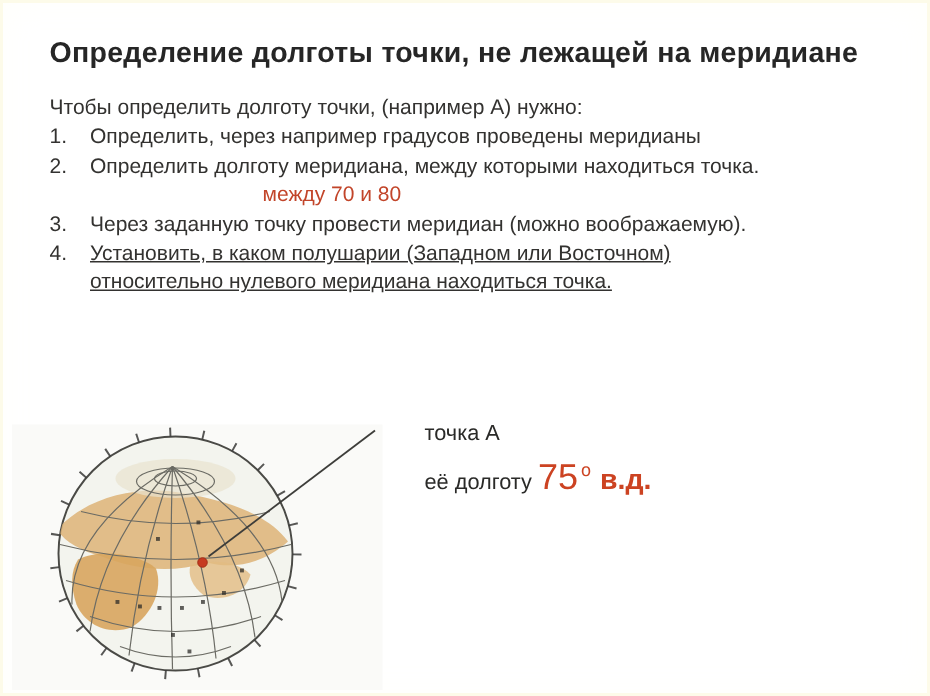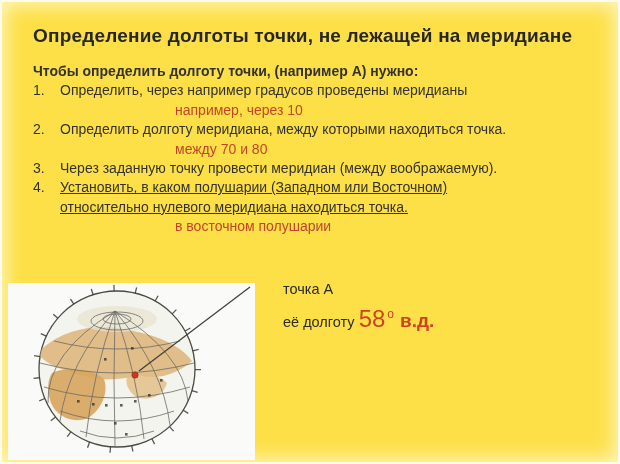--- a/index.html
+++ b/index.html
@@ -1,30 +1,30 @@
 <!DOCTYPE html>
 <html><head>
 <meta charset="utf-8">
 <style>
   html,body{margin:0;padding:0;}
   body{background:#e8e4c0;font-family:"Liberation Sans","DejaVu Sans",sans-serif;}
   .slide{
     position:relative;width:620px;height:464px;overflow:hidden;
-    background:#fde047;
+    background:#ffffff;
     box-shadow:inset 0 0 0 2px #fdfbe9, inset 0 0 18px 6px rgba(255,255,250,.65);
   }
   .title{
     position:absolute;left:33px;top:25px;width:560px;
     font-size:19px;font-weight:bold;color:#262626;letter-spacing:.2px;
   }
   .textblock{
     position:absolute;left:33px;top:62px;width:565px;
     font-size:14px;line-height:19.4px;color:#333230;
   }
-  .intro{white-space:nowrap;font-weight:bold;}
+  .intro{white-space:nowrap;}
   .step{display:flex;}
   .step .num{width:27px;flex:0 0 27px;}
   .step .step-text{flex:1;}
   .step.s4 .step-text{max-width:452px;text-decoration:underline;}
   .answer{padding-left:142px;color:#c2452a;}
   .globe-panel{
     position:absolute;left:8px;top:283px;width:247px;height:177px;
     background:#fafaf8;
   }
   .annotation{position:absolute;left:283px;top:281px;color:#2a2a28;}
@@ -42,38 +42,36 @@
 
   <div class="title">Определение долготы точки, не лежащей на меридиане</div>
 
   <div class="textblock">
     <div class="intro">Чтобы определить долготу точки, (например А) нужно:</div>
 
     <div class="step">
       <span class="num">1.</span>
       <span class="step-text">Определить, через например градусов проведены меридианы</span>
     </div>
-    <div class="answer">например, через 10</div>
 
     <div class="step">
       <span class="num">2.</span>
       <span class="step-text">Определить долготу меридиана, между которыми находиться точка.</span>
     </div>
     <div class="answer">между 70 и 80</div>
 
     <div class="step">
       <span class="num">3.</span>
-      <span class="step-text">Через заданную точку провести меридиан (между воображаемую).</span>
+      <span class="step-text">Через заданную точку провести меридиан (можно воображаемую).</span>
     </div>
 
     <div class="step s4">
       <span class="num">4.</span>
       <span class="step-text">Установить, в каком полушарии (Западном или Восточном) относительно нулевого меридиана находиться точка.</span>
     </div>
-    <div class="answer">в восточном полушарии</div>
   </div>
 
   <div class="globe-panel">
     <svg width="247" height="177" viewBox="0 0 247 177">
       <defs>
         <clipPath id="sphereClip">
             <circle cx="109" cy="86" r="78"></circle>
           </clipPath>
       </defs>
 
@@ -126,18 +124,18 @@
       <circle cx="127" cy="92" r="3.2" fill="#c63a20" stroke="#9c2a14" stroke-width="0.6"></circle>
 
       <line x1="242" y1="4" x2="131" y2="88" stroke="#3d3d3a" stroke-width="1.2"></line>
     </svg>
   </div>
 
   <div class="annotation">
     <div class="ann-line1">точка А</div>
     <div class="ann-line2">
       <span>её долготу</span>
-      <span class="lon-value">58</span><span class="lon-degree">о</span>
+      <span class="lon-value">75</span><span class="lon-degree">о</span>
       <span class="lon-suffix">в.д.</span>
     </div>
   </div>
 
 </div>
 
 </body></html>

